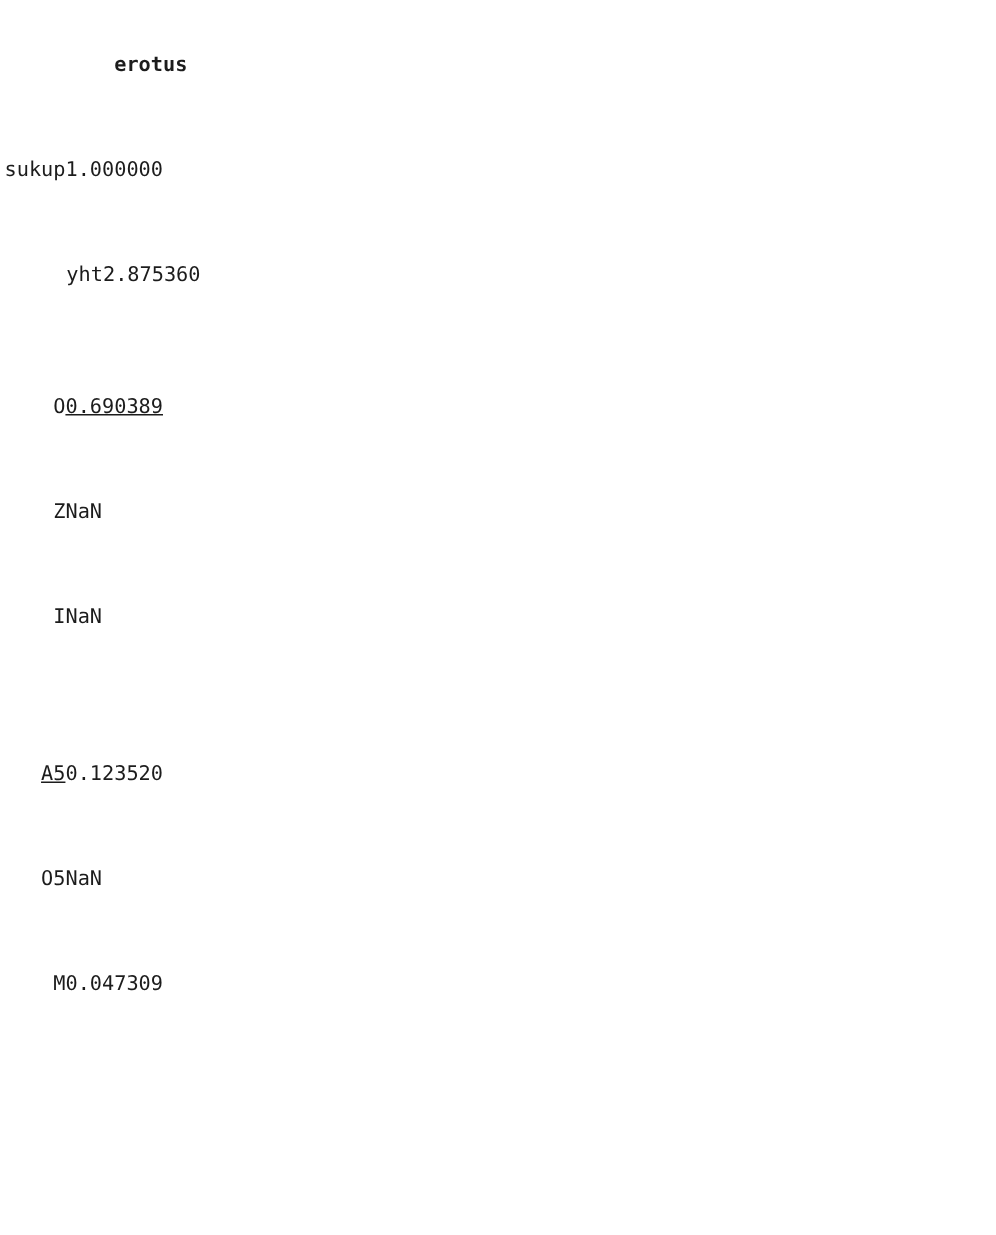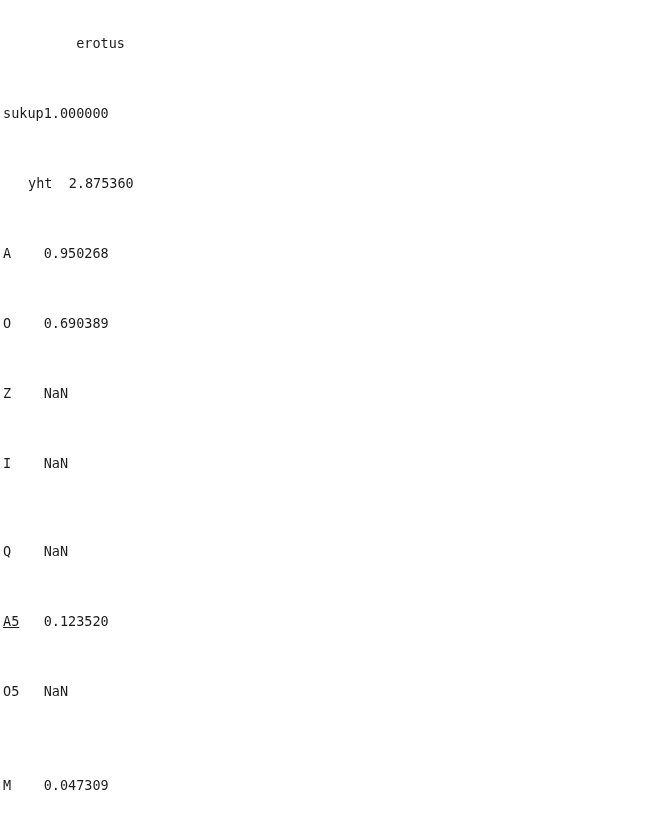--- a/index.html
+++ b/index.html
@@ -21,56 +21,55 @@
     padding: 0 0 0 3px;
     white-space: pre;
   }
   .line {
     height: 17.5px;
     white-space: pre;
   }
   .hdr {
     display: inline-block;
     text-align: right;
+    font-weight: bold;
   }
   .lbl {
     display: inline-block;
-    text-align: left;
+    text-align: right;
   }
   .val {
     display: inline-block;
     text-align: left;
   }
 </style>
 </head>
 <body>
 
 <div class="series-output">
   <div class="line"><span class="hdr" style="width: 15ch;">erotus</span></div>
 
   <div class="line"><span class="lbl" style="width: 5ch;">sukup</span><span class="val" style="width: 10ch;">1.000000</span></div>
 
   <div class="line"><span class="lbl" style="width: 5ch; margin-left: 25px;">yht</span><span class="val" style="width: 10ch;">2.875360</span></div>
 
-  <div class="line"><span class="lbl" style="width: 5ch;">A</span><span class="val" style="width: 10ch;">0.950268</span></div>
 
-  <div class="line"><span class="lbl" style="width: 5ch;">O</span><span class="val" style="width: 10ch;">0.690389</span></div>
+  <div class="line"><span class="lbl" style="width: 5ch;">O</span><span class="val" style="width: 10ch; text-decoration: underline;">0.690389</span></div>
 
   <div class="line"><span class="lbl" style="width: 5ch;">Z</span><span class="val" style="width: 10ch;">NaN</span></div>
 
   <div class="line"><span class="lbl" style="width: 5ch;">I</span><span class="val" style="width: 10ch;">NaN</span></div>
 
 
-  <div class="line"><span class="lbl" style="width: 5ch;">Q</span><span class="val" style="width: 10ch;">NaN</span></div>
 
   <div class="line"><span class="lbl" style="width: 5ch; text-decoration: underline;">A5</span><span class="val" style="width: 10ch;">0.123520</span></div>
 
   <div class="line"><span class="lbl" style="width: 5ch;">O5</span><span class="val" style="width: 10ch;">NaN</span></div>
 
-  <div class="line"><span class="lbl" style="width: 5ch;">M</span><span class="val" style="width: 10ch; margin-top: 24px;">0.047309</span></div>
+  <div class="line"><span class="lbl" style="width: 5ch;">M</span><span class="val" style="width: 10ch;">0.047309</span></div>
 
   
 
   
 
   
 
   
 
   

